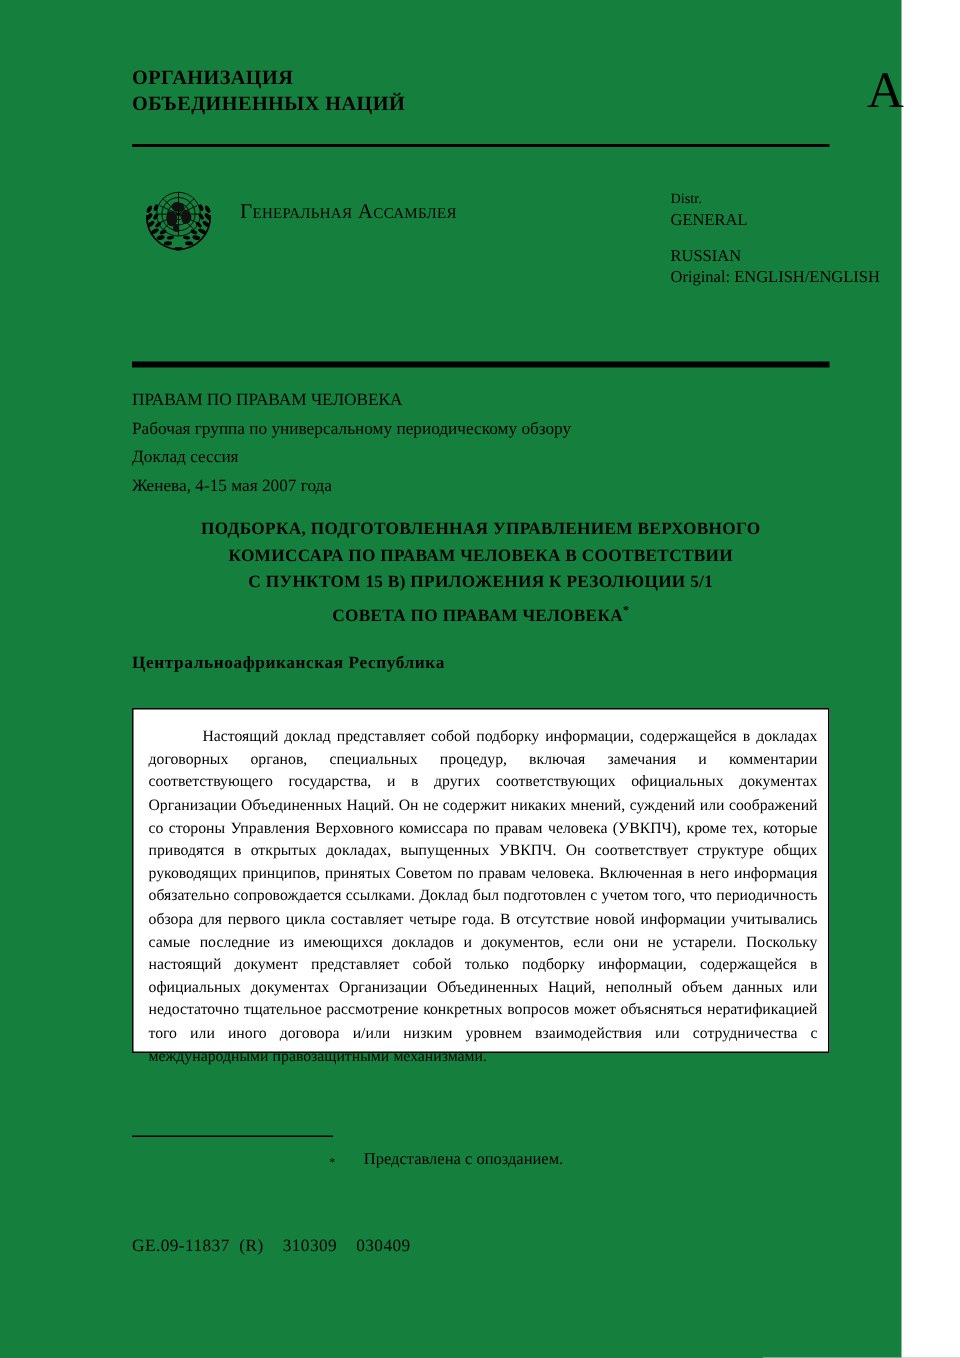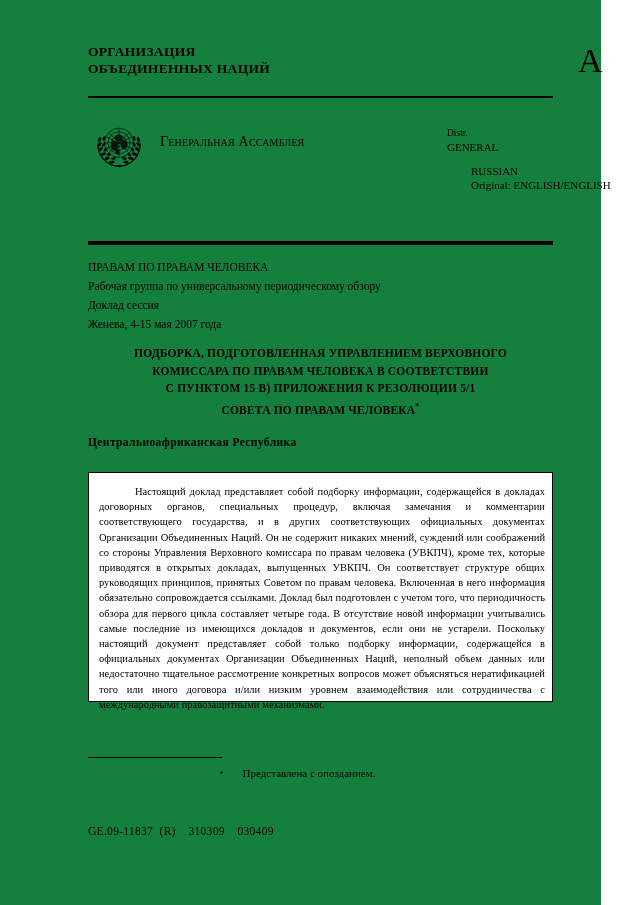--- a/index.html
+++ b/index.html
@@ -93,21 +93,21 @@
     position: absolute;
     left: 447px;
     top: 127px;
     font-family: "Liberation Serif", "DejaVu Serif", serif;
     font-size: 11px;
     line-height: 13.5px;
     white-space: nowrap;
   }
   .distr-block .small-label { font-size: 9.5px; }
   .distr-block .grp { margin-bottom: 11px; }
-  .distr-block .grp:last-child { margin-bottom: 0; margin-left: 24px; }
+  .distr-block .grp:last-child { margin-bottom: 0; }
   .distr-block .ln { display: block; }
 
   
   .council-block {
     position: absolute;
     left: 88px;
     top: 258px;
     width: 470px;
     font-size: 11.5px;
     line-height: 19px;

